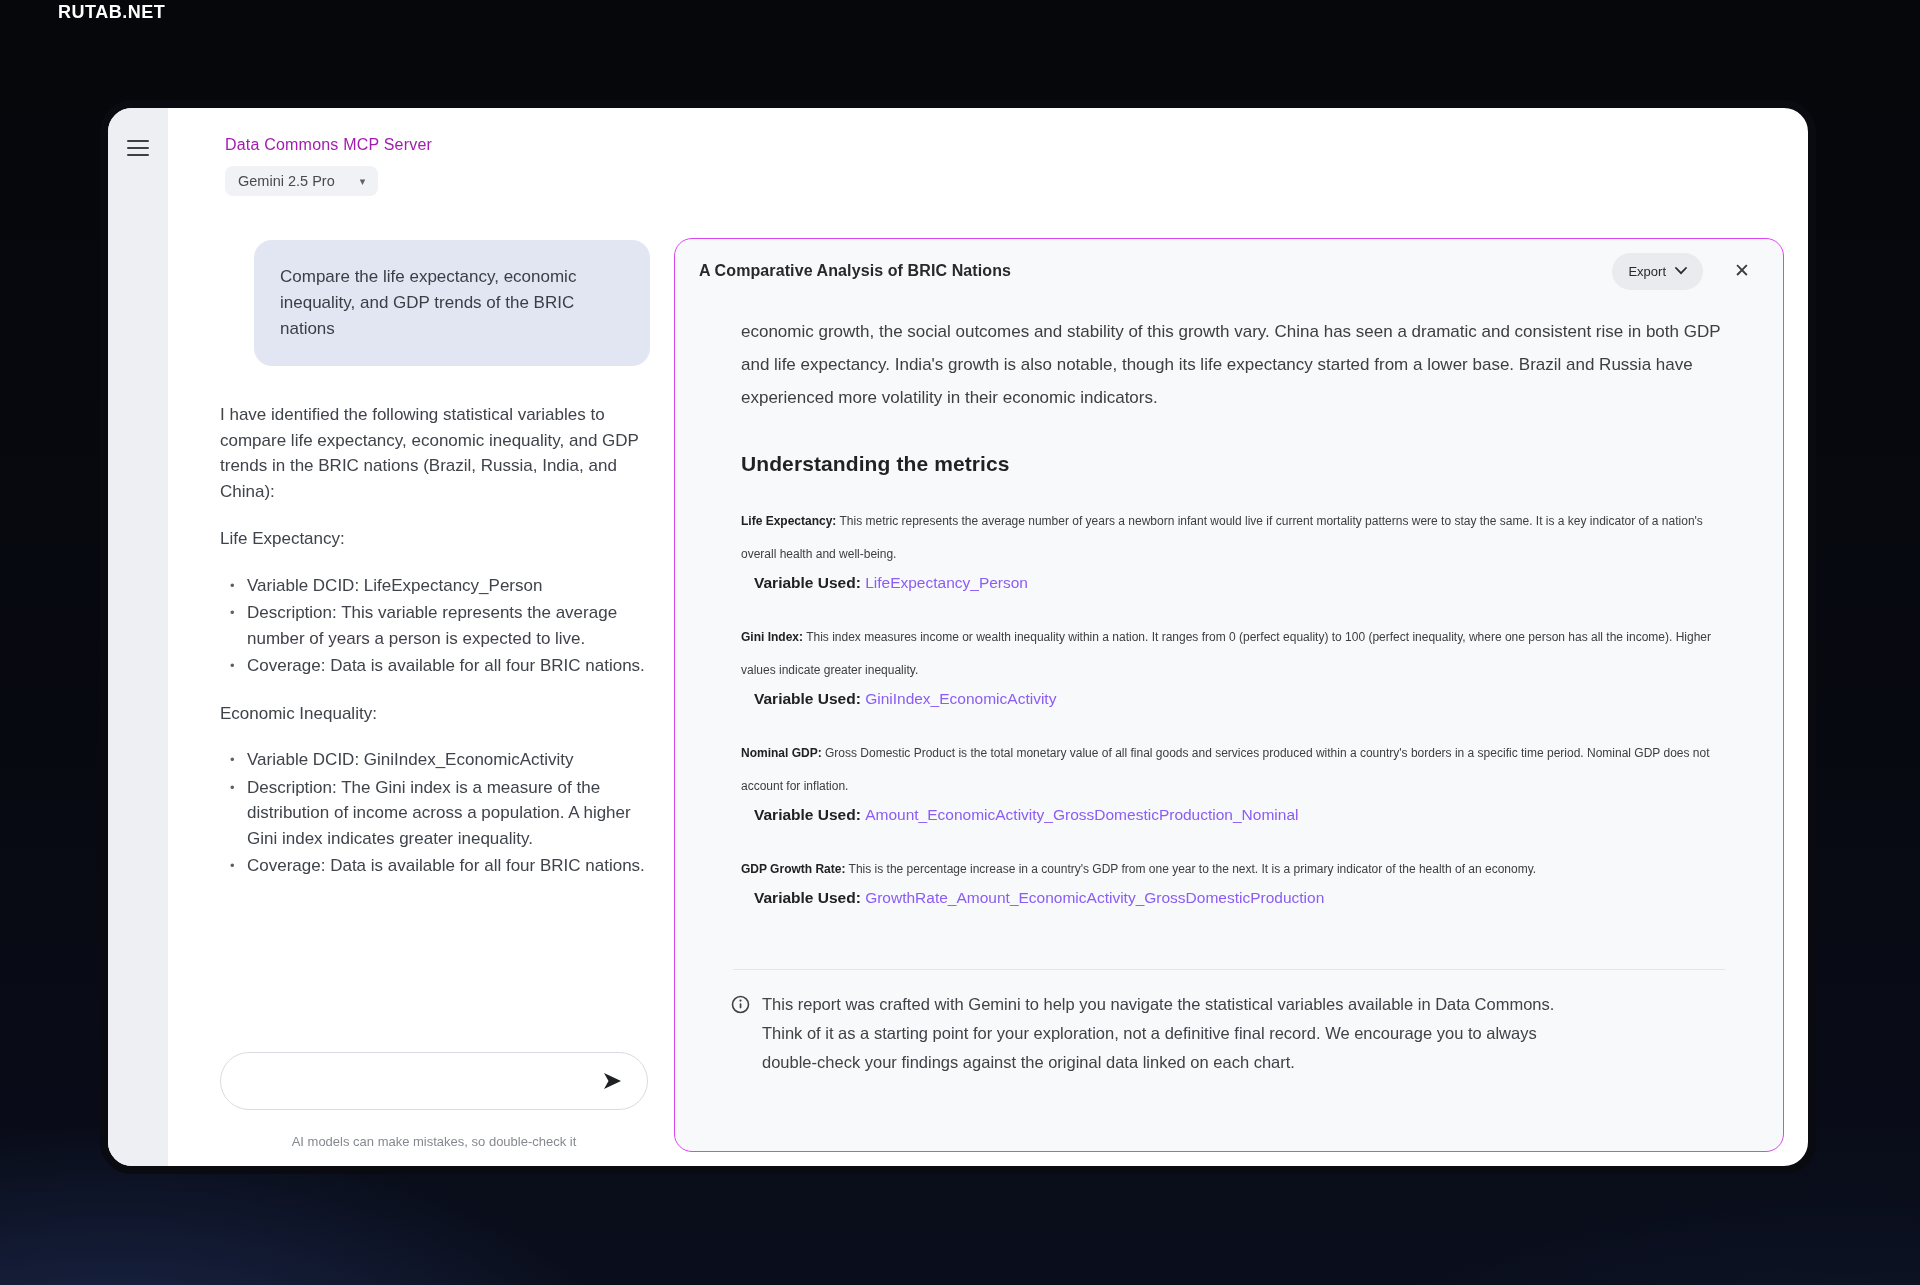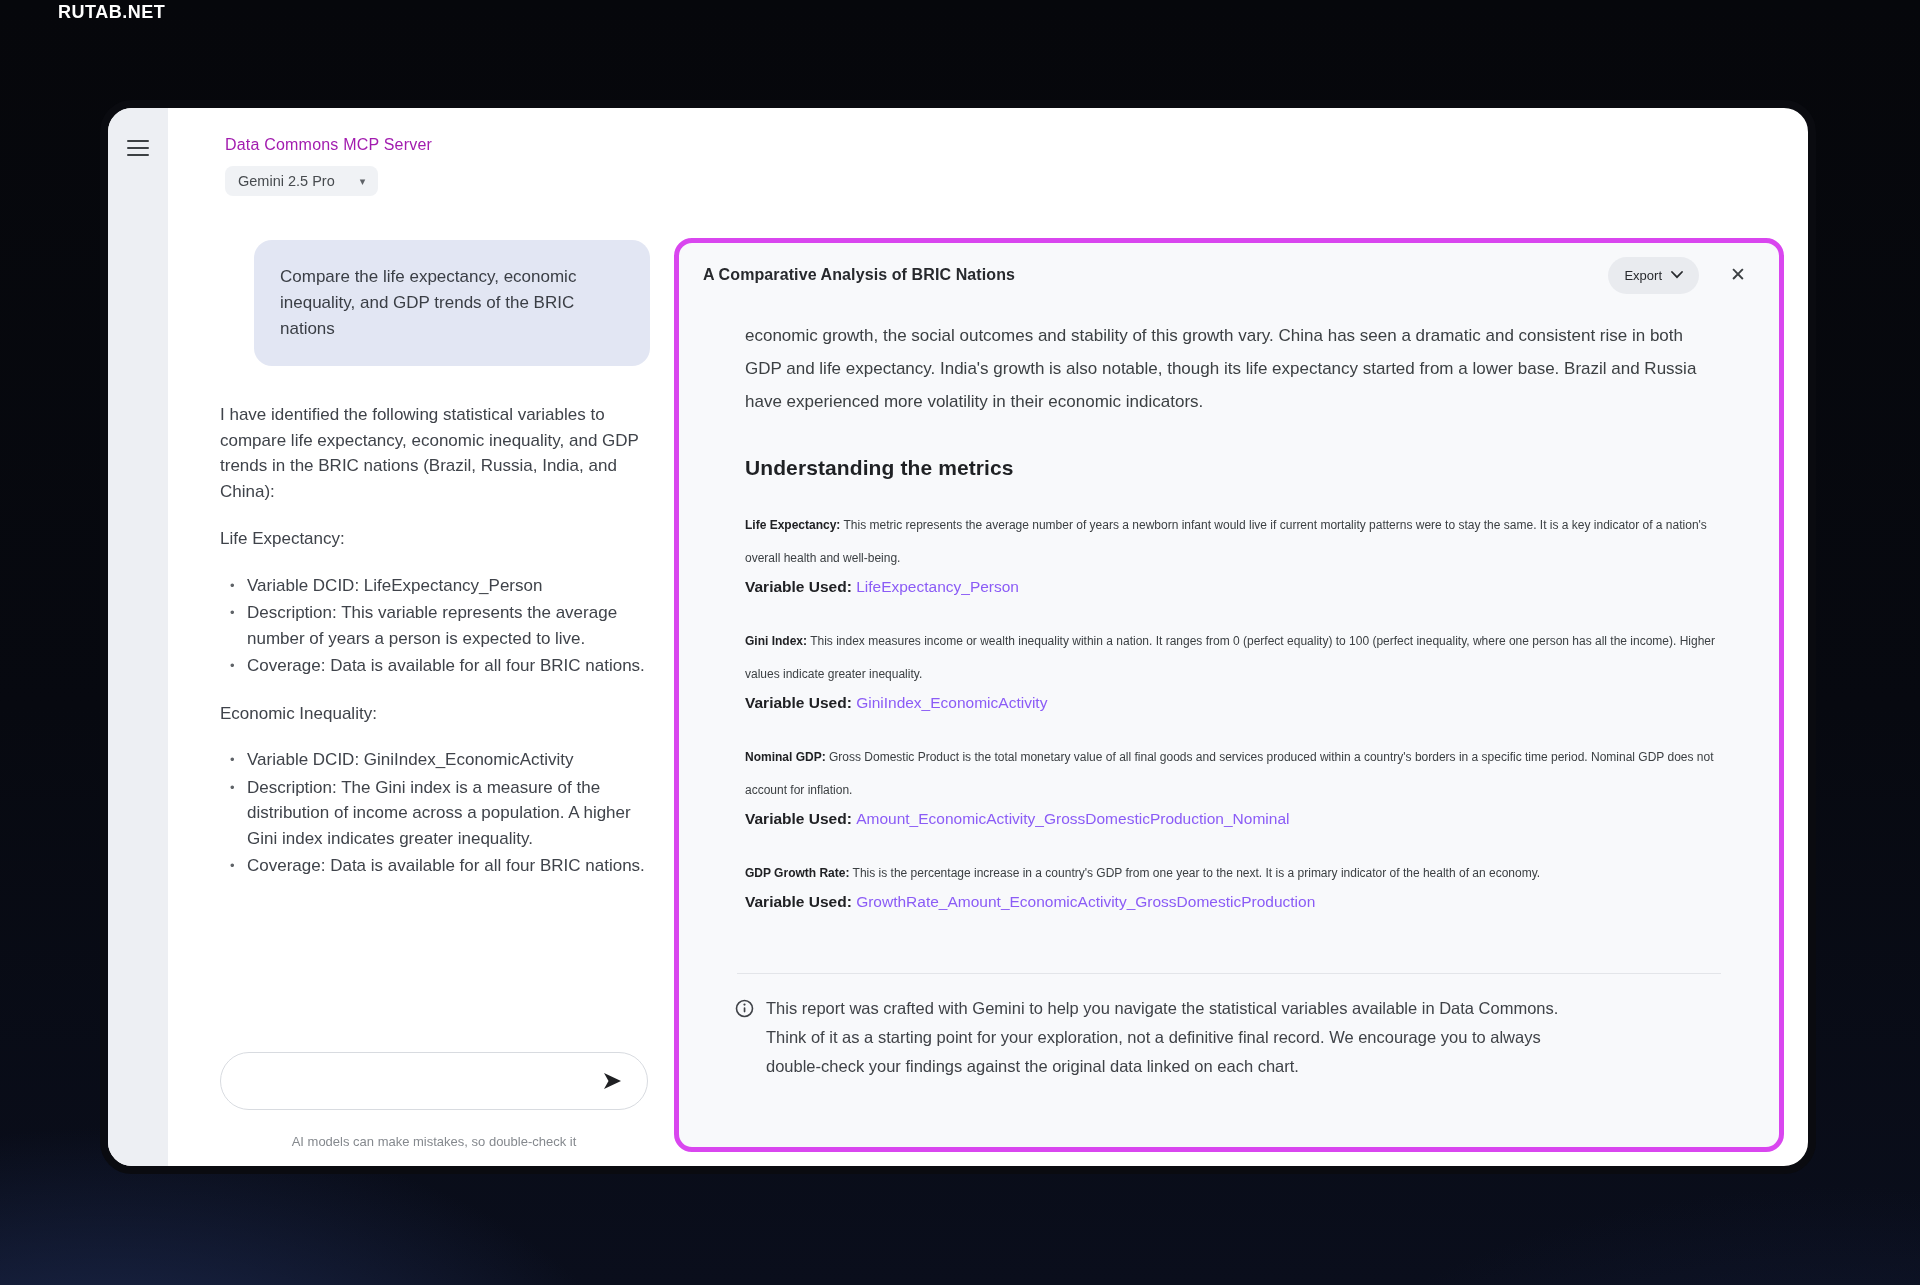--- a/index.html
+++ b/index.html
@@ -66,21 +66,21 @@
   .chat-input .field { flex:1; border:none; outline:none; font-size:16px; color:#202124; background:transparent; height:40px; font-family:"Liberation Sans",sans-serif; }
   .send-btn { width:30px; height:30px; border:none; background:transparent; cursor:pointer; display:flex; align-items:center; justify-content:center; }
   .disclaimer {
     position:absolute; left:112px; top:1026px; width:428px;
     text-align:center; font-size:13px; color:#85898e;
   }
 
   
   .report {
     position:absolute; left:566px; top:130px; width:1110px; height:914px;
-    background:#f8f9fb; border:5px solid #d946ef; border-radius:18px;
+    background:#f8f9fb; border:1px solid #d946ef; border-radius:18px;
     overflow:hidden;
   }
   .report-header {
     display:flex; align-items:center; height:64px; padding:0 26px 0 24px;
   }
   .report-title { flex:1; font-size:16px; font-weight:bold; color:#27292d; letter-spacing:.1px; }
   .export-btn {
     display:inline-flex; align-items:center; gap:9px; height:37px;
     background:#e9ebef; border:none; border-radius:19px; padding:0 16px;
     font-family:"Liberation Sans",sans-serif; font-size:13px; font-weight:500; color:#27292d; cursor:pointer;
@@ -89,21 +89,21 @@
     margin-left:24px; border:none; background:transparent; cursor:pointer;
     font-size:19px; color:#3c4043; width:30px; height:30px; line-height:30px;
   }
   .report-content { padding:12px 58px 0 66px; }
   .report-content p.cutoff { font-size:17px; line-height:33px; color:#3c4043; }
   .report-content h2 { font-size:21px; color:#1f2124; margin:38px 0 0; letter-spacing:.1px; }
   .metric { margin-top:29px; }
   .metric p { font-size:12px; line-height:33px; color:#3c4043; }
   .metric p b { color:#202124; }
   .var-line { margin-top:3px; font-size:15.5px; }
-  .var-line .var-label { font-weight:bold; color:#202124; }
+  .var-line .var-label { font-weight:bold; color:#202124;margin-left:13px; }
   .var-line a { color:#8b5cf6; font-weight:500; text-decoration:none; }
   .report-divider { border:none; border-top:1px solid #e3e5e9; margin:62px 0 0 -8px; }
   .footer-note { display:flex; gap:12px; margin:20px 0 0 -10px; }
   .footer-note .note-text { max-width:830px; font-size:16.5px; line-height:29px; color:#3f4247; }
   .info-icon { flex:0 0 auto; margin-top:5px; }
 </style>
 </head>
 <body>
 
 <div class="watermark">RUTAB.NET</div>

